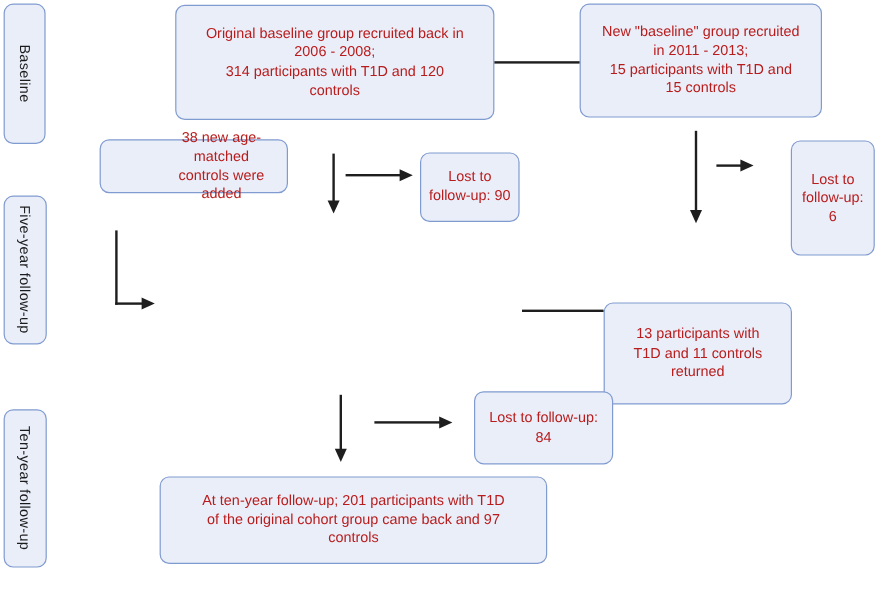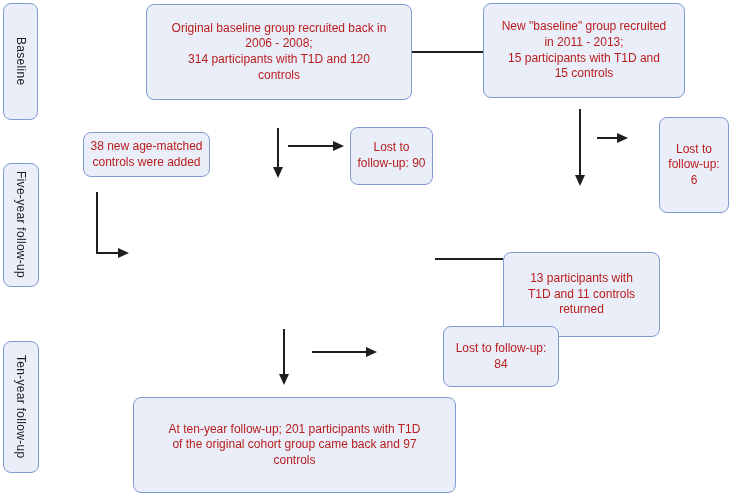--- a/index.html
+++ b/index.html
@@ -83,21 +83,21 @@
 controls</span>
   </div>
 
   <div class="node" style="left:483px; top:3px; width:202px; height:95px;">
     <span class="node-text">New "baseline" group recruited
 in 2011 - 2013;
 15 participants with T1D and
 15 controls</span>
   </div>
 
-  <div class="node" style="left:83px; top:132px; width:127px; height:45px;">
+  <div class="node" style="left:83px; top:116px; width:157px; height:45px;padding-left:46px;">
     <span class="node-text">38 new age-matched
 controls were added</span>
   </div>
 
   <div class="node" style="left:350px; top:127px; width:83px; height:58px;">
     <span class="node-text">Lost to
 follow-up: 90</span>
   </div>
 
   <div class="node" style="left:659px; top:117px; width:70px; height:96px;">
@@ -106,26 +106,26 @@
 6</span>
   </div>
 
 
   <div class="node" style="left:503px; top:216px; width:157px; height:85px;margin-top:36px;">
     <span class="node-text">13 participants with
 T1D and 11 controls
 returned</span>
   </div>
 
-  <div class="node" style="left:395px; top:326px; width:116px; height:61px;margin-left:48px;">
+  <div class="node" style="left:395px; top:326px; width:116px; height:61px;">
     <span class="node-text">Lost to follow-up:
 84</span>
   </div>
 
-  <div class="node" style="left:133px; top:397px; width:323px; height:96px;">
+  <div class="node" style="left:133px; top:397px; width:323px; height:73px;">
     <span class="node-text">At ten-year follow-up; 201 participants with T1D
 of the original cohort group came back and 97
 controls</span>
   </div>
 
   <div class="ln" style="left:412px; top:51px; width:71px; height:2px;"></div>
 
   <div class="ln" style="left:277px; top:128px; width:2px; height:40px;"></div>
   <div class="ah-d" style="left:272.5px; top:167px;"></div>
 

